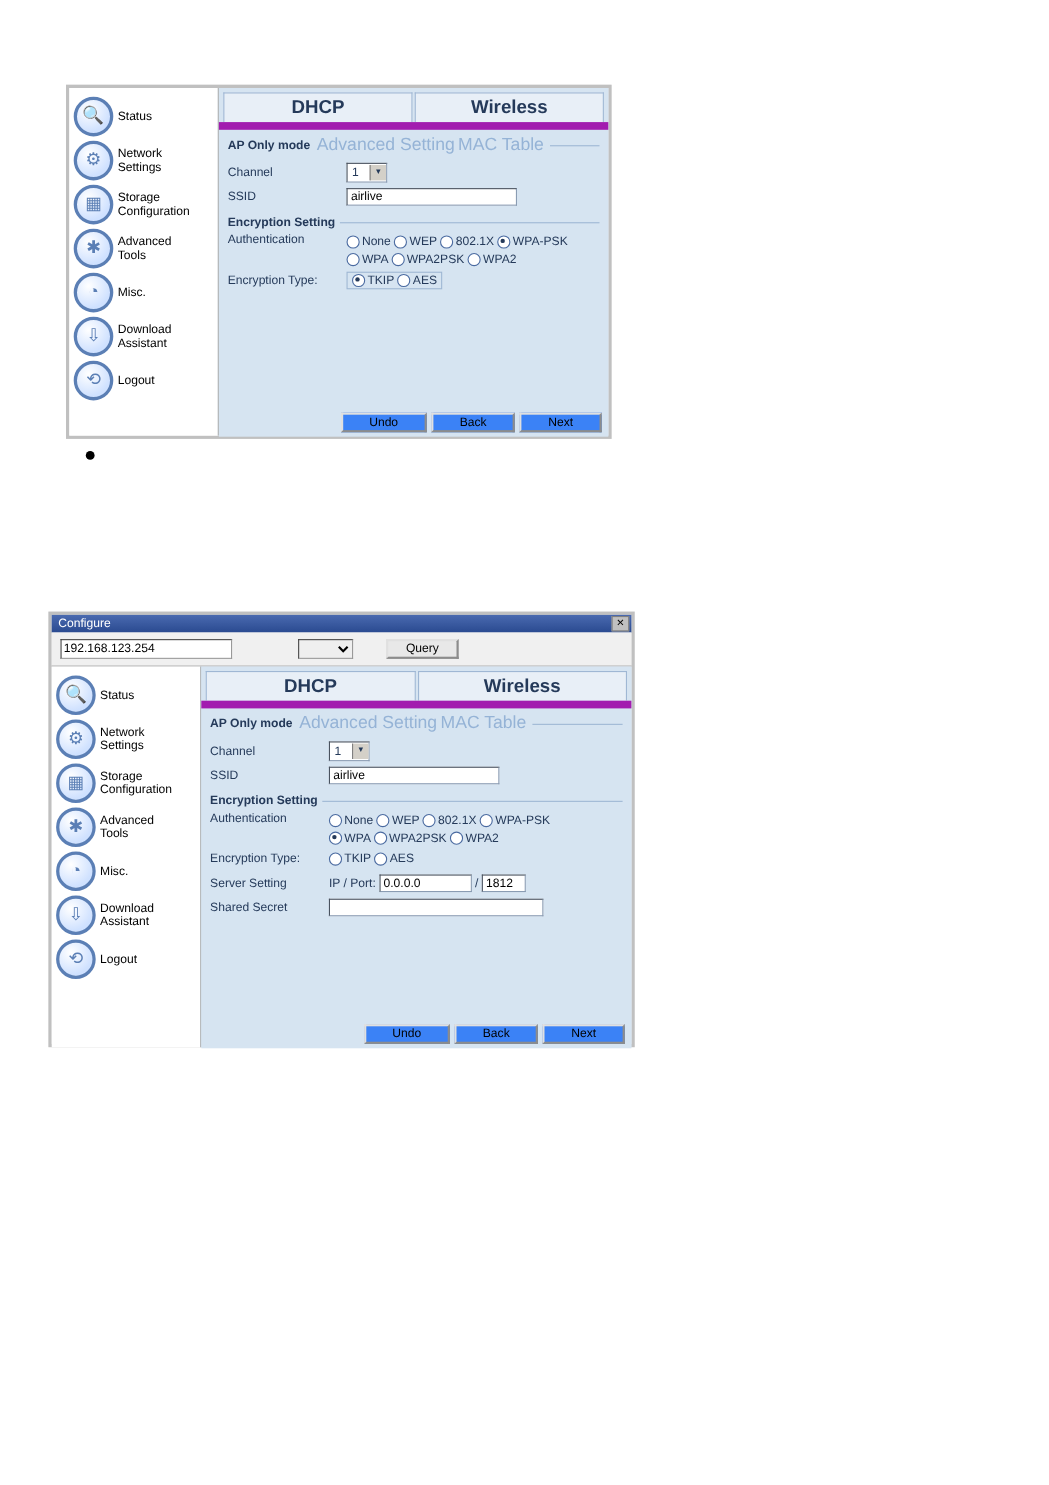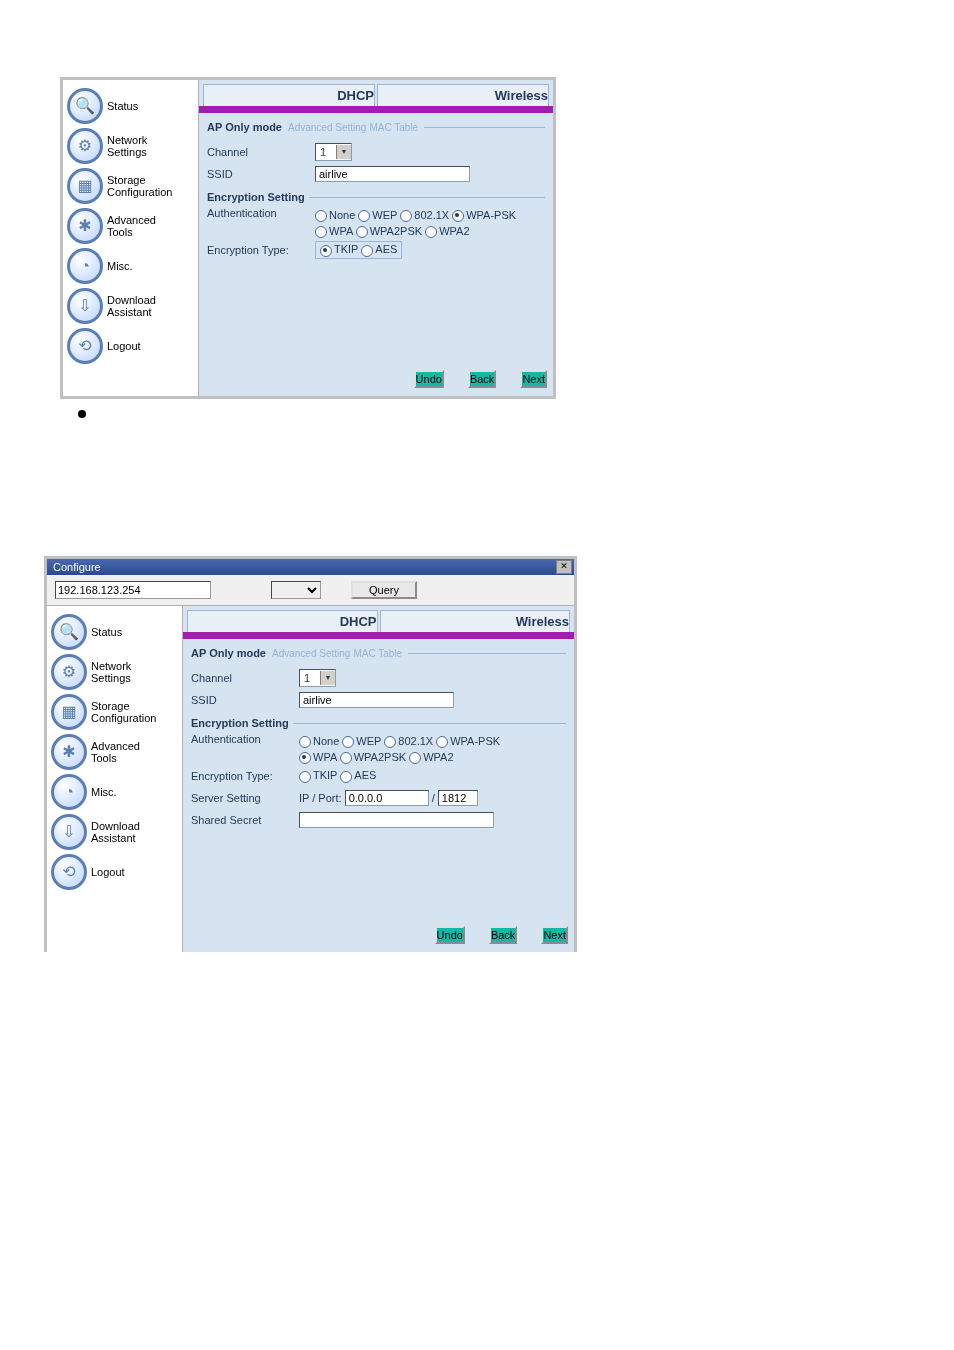--- a/index.html
+++ b/index.html
@@ -127,22 +127,22 @@
 
   
   .tabrow {
     display: flex;
     background: #d6e4f1;
     padding: 4px 4px 0 4px;
     gap: 2px;
   }
   .tab {
     flex: 1;
-    text-align: right;
-    font-size: 13px;
+    text-align: center;
+    font-size: 17px;
     font-weight: bold;
     padding: 3px 0;
     background: #e8eff7;
     border: 1px solid #9fb7d4;
     border-bottom: none;
     color: #253a5a;
     cursor: pointer;
   }
   .tab.inactive { background: #e8eff7; }
   .tab.active { background: #e8eff7; }
@@ -161,21 +161,21 @@
   .mode-line {
     display: flex;
     align-items: center;
     gap: 6px;
     margin-bottom: 6px;
     height: 16px;
   }
   .mode-label { font-weight: bold; color:#253a5a; }
   .mode-links span {
     color: #95b3d6;
-    font-size: 10px;
+    font-size: 16px;
   }
   .mode-hr {
     flex: 1;
     height: 1px;
     background: #9fb7d4;
   }
 
   .form-row { display: flex; align-items: center; height: 22px; gap: 8px;}
   .f-label { width: 100px; color:#253a5a; }
   .mini-select {
@@ -247,25 +247,24 @@
   
   .btnbar {
     position: absolute;
     bottom: 4px;
     right: 6px;
     display: flex;
     gap: 4px;
   }
   .btnbar button {
     font-size: 11px;
-    padding: 1px 0;
+    padding: 1px 24px;
     border: 2px outset #e0e0e0;
-    background: #14b8a6;
+    background: #3b82f6;
     cursor: pointer;
-    margin-left: 20px;
   }
 
   
   .bullet {
     position: absolute;
     left: 78px; top: 410px;
     width: 8px; height: 8px;
     background: #000;
     border-radius: 50%;
   }

